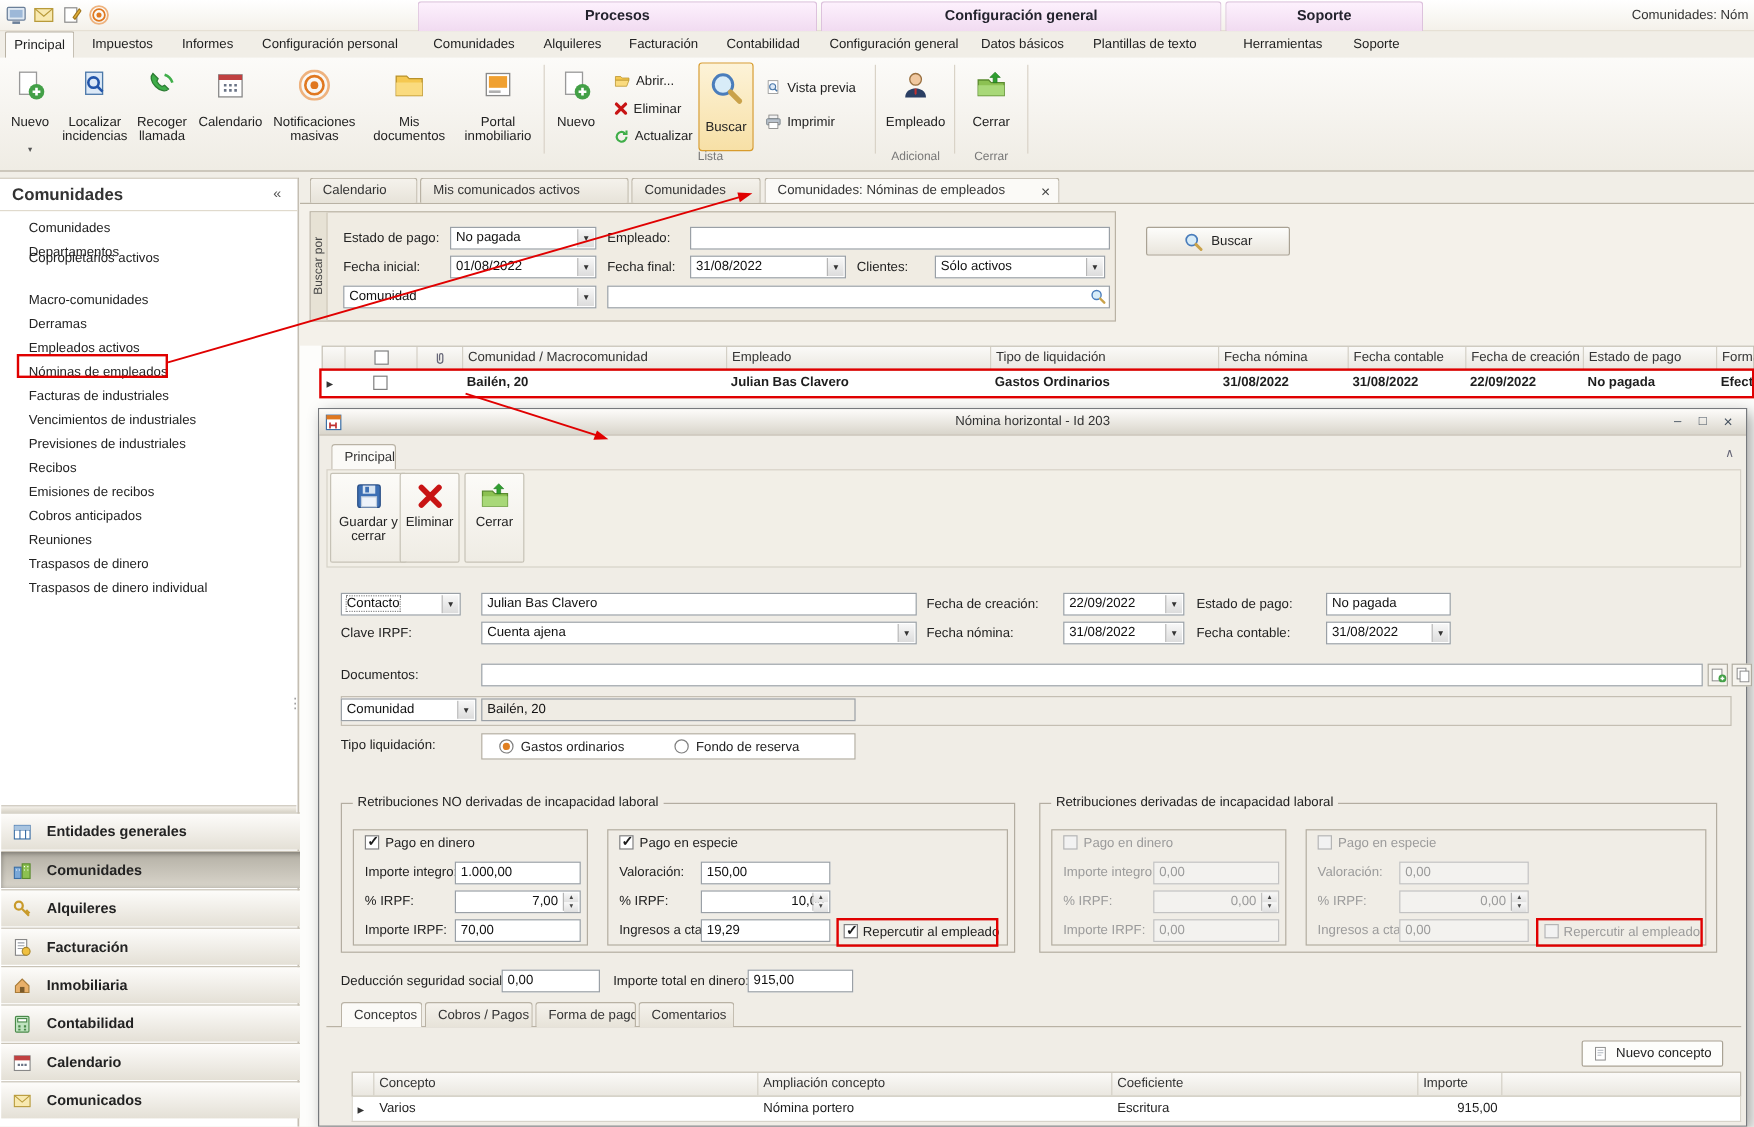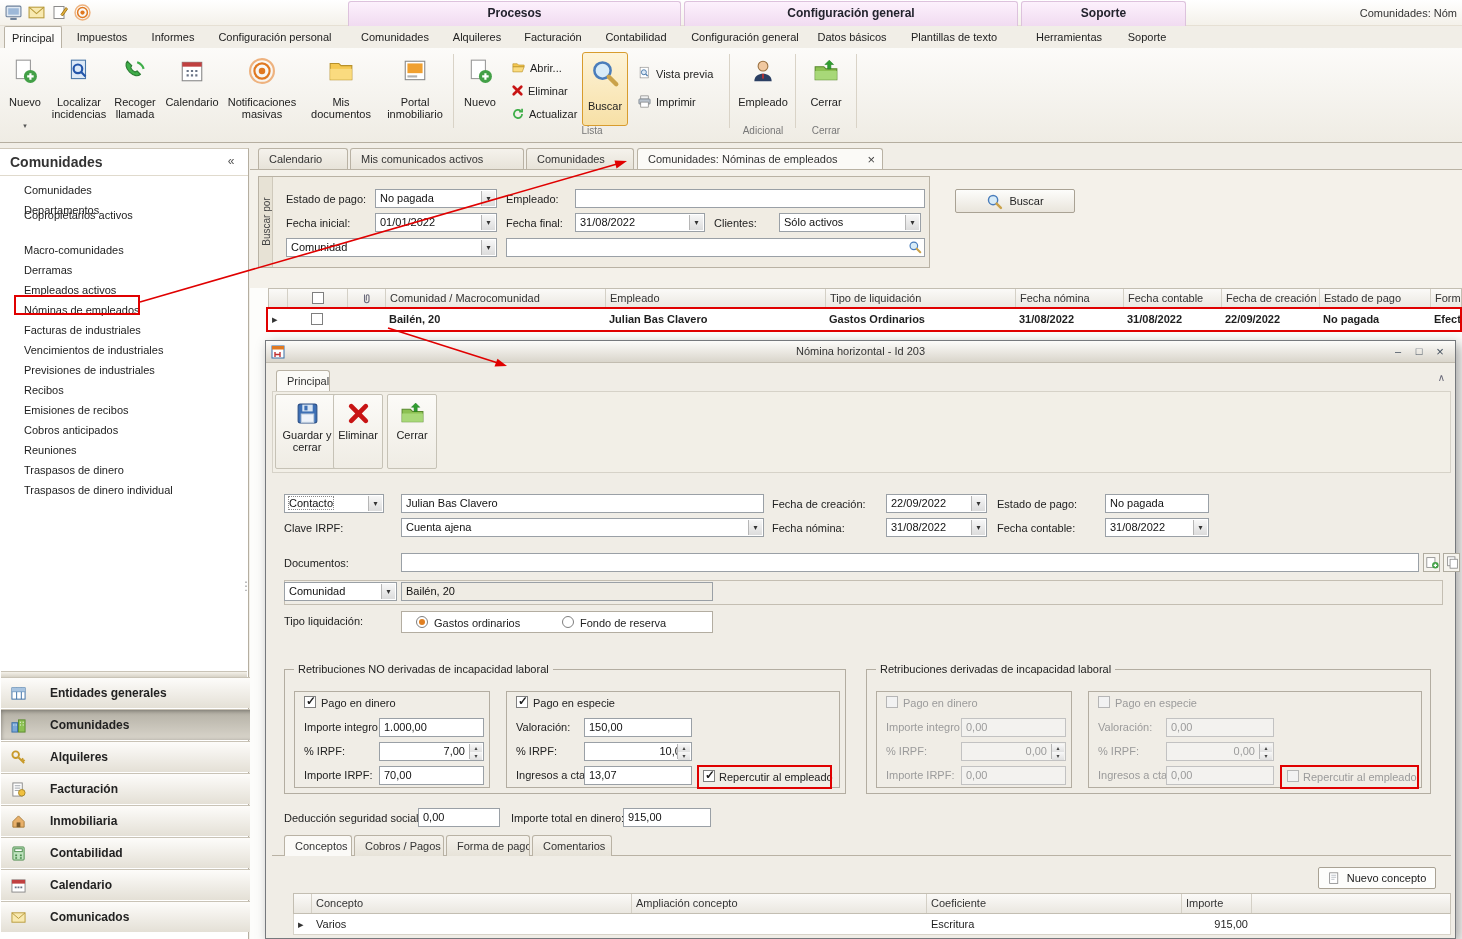--- a/index.html
+++ b/index.html
@@ -10,21 +10,21 @@
 .grouphdr{background:linear-gradient(#fdf1fd,#f1dbf1);border:1px solid #ddc2dd;border-bottom:none;border-radius:3px 3px 0 0;text-align:center;font-weight:700;font-size:12px;color:#23232d;line-height:23px;}
 .maintab{position:absolute;top:26px;height:22px;line-height:22px;text-align:center;font-size:11px;color:#222;cursor:default;}
 .maintab.active{background:#fcfbf9;border:1px solid #b9b2a4;border-bottom:none;border-radius:2px 2px 0 0;height:23px;}
 .ribbon{position:absolute;left:0;top:48px;width:1462px;height:95px;background:linear-gradient(#fcfbf9,#efece4);border-bottom:1px solid #b5aea0;}
 .bigbtn{position:absolute;top:4px;height:84px;display:flex;flex-direction:column;align-items:center;gap:12px;padding-top:5px;font-size:11px;color:#222;text-align:center;line-height:12px;border:1px solid transparent;border-radius:2px;}
 .smallbtn{position:absolute;height:19px;display:flex;align-items:center;gap:4px;font-size:11px;color:#222;padding:0 3px;}
 .sep{position:absolute;top:6px;width:1px;height:74px;background:#d9d3c7;}
 .grplabel{position:absolute;top:77px;font-size:10px;color:#777;text-align:center;}
 .sidebar{position:absolute;left:0;top:148px;width:249px;height:791px;background:#ffffff;border-right:1px solid #b5aea0;border-top:1px solid #cfc8ba;}
 .sideitem{position:absolute;left:0;width:246px;height:20px;line-height:20px;padding-left:24px;font-size:11px;color:#222;cursor:default;}
-.navbtn{position:absolute;left:1px;width:281px;height:31px;display:flex;align-items:center;gap:24px;padding-left:10px;font-weight:700;font-size:12px;color:#222;background:linear-gradient(#fdfcfa,#e4e0d6);border-top:1px solid #c9c3b6;}
+.navbtn{position:absolute;left:1px;width:281px;height:31px;display:flex;align-items:center;gap:13px;padding-left:10px;font-weight:700;font-size:12px;color:#222;background:linear-gradient(#fdfcfa,#e4e0d6);border-top:1px solid #c9c3b6;}
 .navbtn.active{background:linear-gradient(#b3afa4,#d9d5cb);box-shadow:inset 0 1px 4px rgba(0,0,0,.35);}
 .ctab{position:absolute;top:148px;height:21px;line-height:20px;padding:0 10px;background:linear-gradient(#f5f2ec,#e7e3d9);border:1px solid #b9b2a4;border-bottom:none;border-radius:3px 3px 0 0;font-size:11px;color:#333;white-space:nowrap;overflow:hidden;}
 .ctab.active{background:#fbfaf7;}
 .lbl{position:absolute;font-size:11px;color:#222;white-space:nowrap;line-height:13px;}
 .lbl.dis{color:#9b9b9b;}
 .input{position:absolute;background:#fff;border:1px solid #9aa0a6;height:19px;line-height:17px;padding:0 4px;font-size:11px;color:#111;white-space:nowrap;overflow:hidden;}
 .input.dis{background:#f3f2ef;color:#9b9b9b;border-color:#c2c2c2;}
 .dd{padding-right:16px;}
 .ddb{position:absolute;right:1px;top:1px;bottom:1px;width:14px;background:linear-gradient(#f7f7f7,#dcdcdc);border-left:1px solid #b6b6b6;font-size:8px;color:#333;text-align:center;line-height:15px;}
 .spin{position:absolute;right:1px;top:1px;bottom:1px;width:13px;display:flex;flex-direction:column;border-left:1px solid #b6b6b6;}
@@ -333,21 +333,21 @@
 <div class="input dd" style="left:375px;top:189px;width:122px;">
   <span>No pagada</span>
   <span class="ddb">▾</span>
 </div>
 <span class="lbl" style="left:506px;top:193px;">Empleado:</span>
 <div class="input" style="left:575px;top:189px;width:350px;">
   <span></span>
 </div>
 <span class="lbl" style="left:286px;top:217px;">Fecha inicial:</span>
 <div class="input dd" style="left:375px;top:213px;width:122px;">
-  <span>01/01/2022</span>
+  <span>01/08/2022</span>
   <span class="ddb">▾</span>
 </div>
 <span class="lbl" style="left:506px;top:217px;">Fecha final:</span>
 <div class="input dd" style="left:575px;top:213px;width:130px;">
   <span>31/08/2022</span>
   <span class="ddb">▾</span>
 </div>
 <span class="lbl" style="left:714px;top:217px;">Clientes:</span>
 <div class="input dd" style="left:779px;top:213px;width:142px;">
   <span>Sólo activos</span>
@@ -543,21 +543,21 @@
   <div class="input" style="left:318px;top:377px;width:108px;"><span>150,00</span></div>
   <span class="lbl" style="left:250px;top:404px;">% IRPF:</span>
   <div class="input num" style="left:318px;top:401px;width:108px;padding-right:4px;">
     <span>10,00</span>
     <span class="spin">
         <i>▴</i>
         <i>▾</i>
       </span>
   </div>
   <span class="lbl" style="left:250px;top:428px;">Ingresos a cta:</span>
-  <div class="input" style="left:318px;top:425px;width:108px;"><span>13,07</span></div>
+  <div class="input" style="left:318px;top:425px;width:108px;"><span>19,29</span></div>
   <span class="cb on" style="left:437px;top:429px;"></span>
   <span class="lbl" style="left:453px;top:430px;">Repercutir al empleado</span>
 
   <div class="gbox" style="left:600px;top:328px;width:565px;height:125px;"></div>
   <span class="gtitle" style="left:610px;top:322px;">Retribuciones derivadas de incapacidad laboral</span>
 
   <div class="gbox" style="left:610px;top:350px;width:196px;height:97px;"></div>
   <span class="cb dis" style="left:620px;top:355px;"></span>
   <span class="lbl dis" style="left:637px;top:356px;">Pago en dinero</span>
   <span class="lbl dis" style="left:620px;top:380px;">Importe integro:</span>
@@ -614,20 +614,21 @@
     <div class="hcell" style="left:0;width:18px;"></div>
     <div class="hcell" style="left:18px;width:320px;">Concepto</div>
     <div class="hcell" style="left:338px;width:295px;">Ampliación concepto</div>
     <div class="hcell" style="left:633px;width:255px;">Coeficiente</div>
     <div class="hcell" style="left:888px;width:70px;">Importe</div>
     <div class="hcell" style="left:958px;width:200px;border-right:none;"></div>
   </div>
   <div class="abs" style="left:27px;top:573px;width:1158px;height:21px;background:#fff;border:1px solid #d8d4ca;border-top:none;overflow:hidden;">
     <div class="cell" style="left:0;width:18px;color:#333;">▸</div>
     <div class="cell" style="left:18px;width:320px;">Varios</div>
+    <div class="cell" style="left:338px;width:295px;">Nómina portero</div>
     <div class="cell" style="left:633px;width:255px;">Escritura</div>
     <div class="cell" style="left:888px;width:70px;text-align:right;">915,00</div>
   </div>
 </div>
 
 <div class="redbox" style="left:14px;top:295px;width:126px;height:20px;"></div>
 <div class="redbox" style="left:266px;top:307px;width:1196px;height:25px;"></div>
 <div class="redbox" style="left:697px;top:765px;width:135px;height:24px;"></div>
 <div class="redbox" style="left:1280px;top:765px;width:139px;height:24px;"></div>
 

